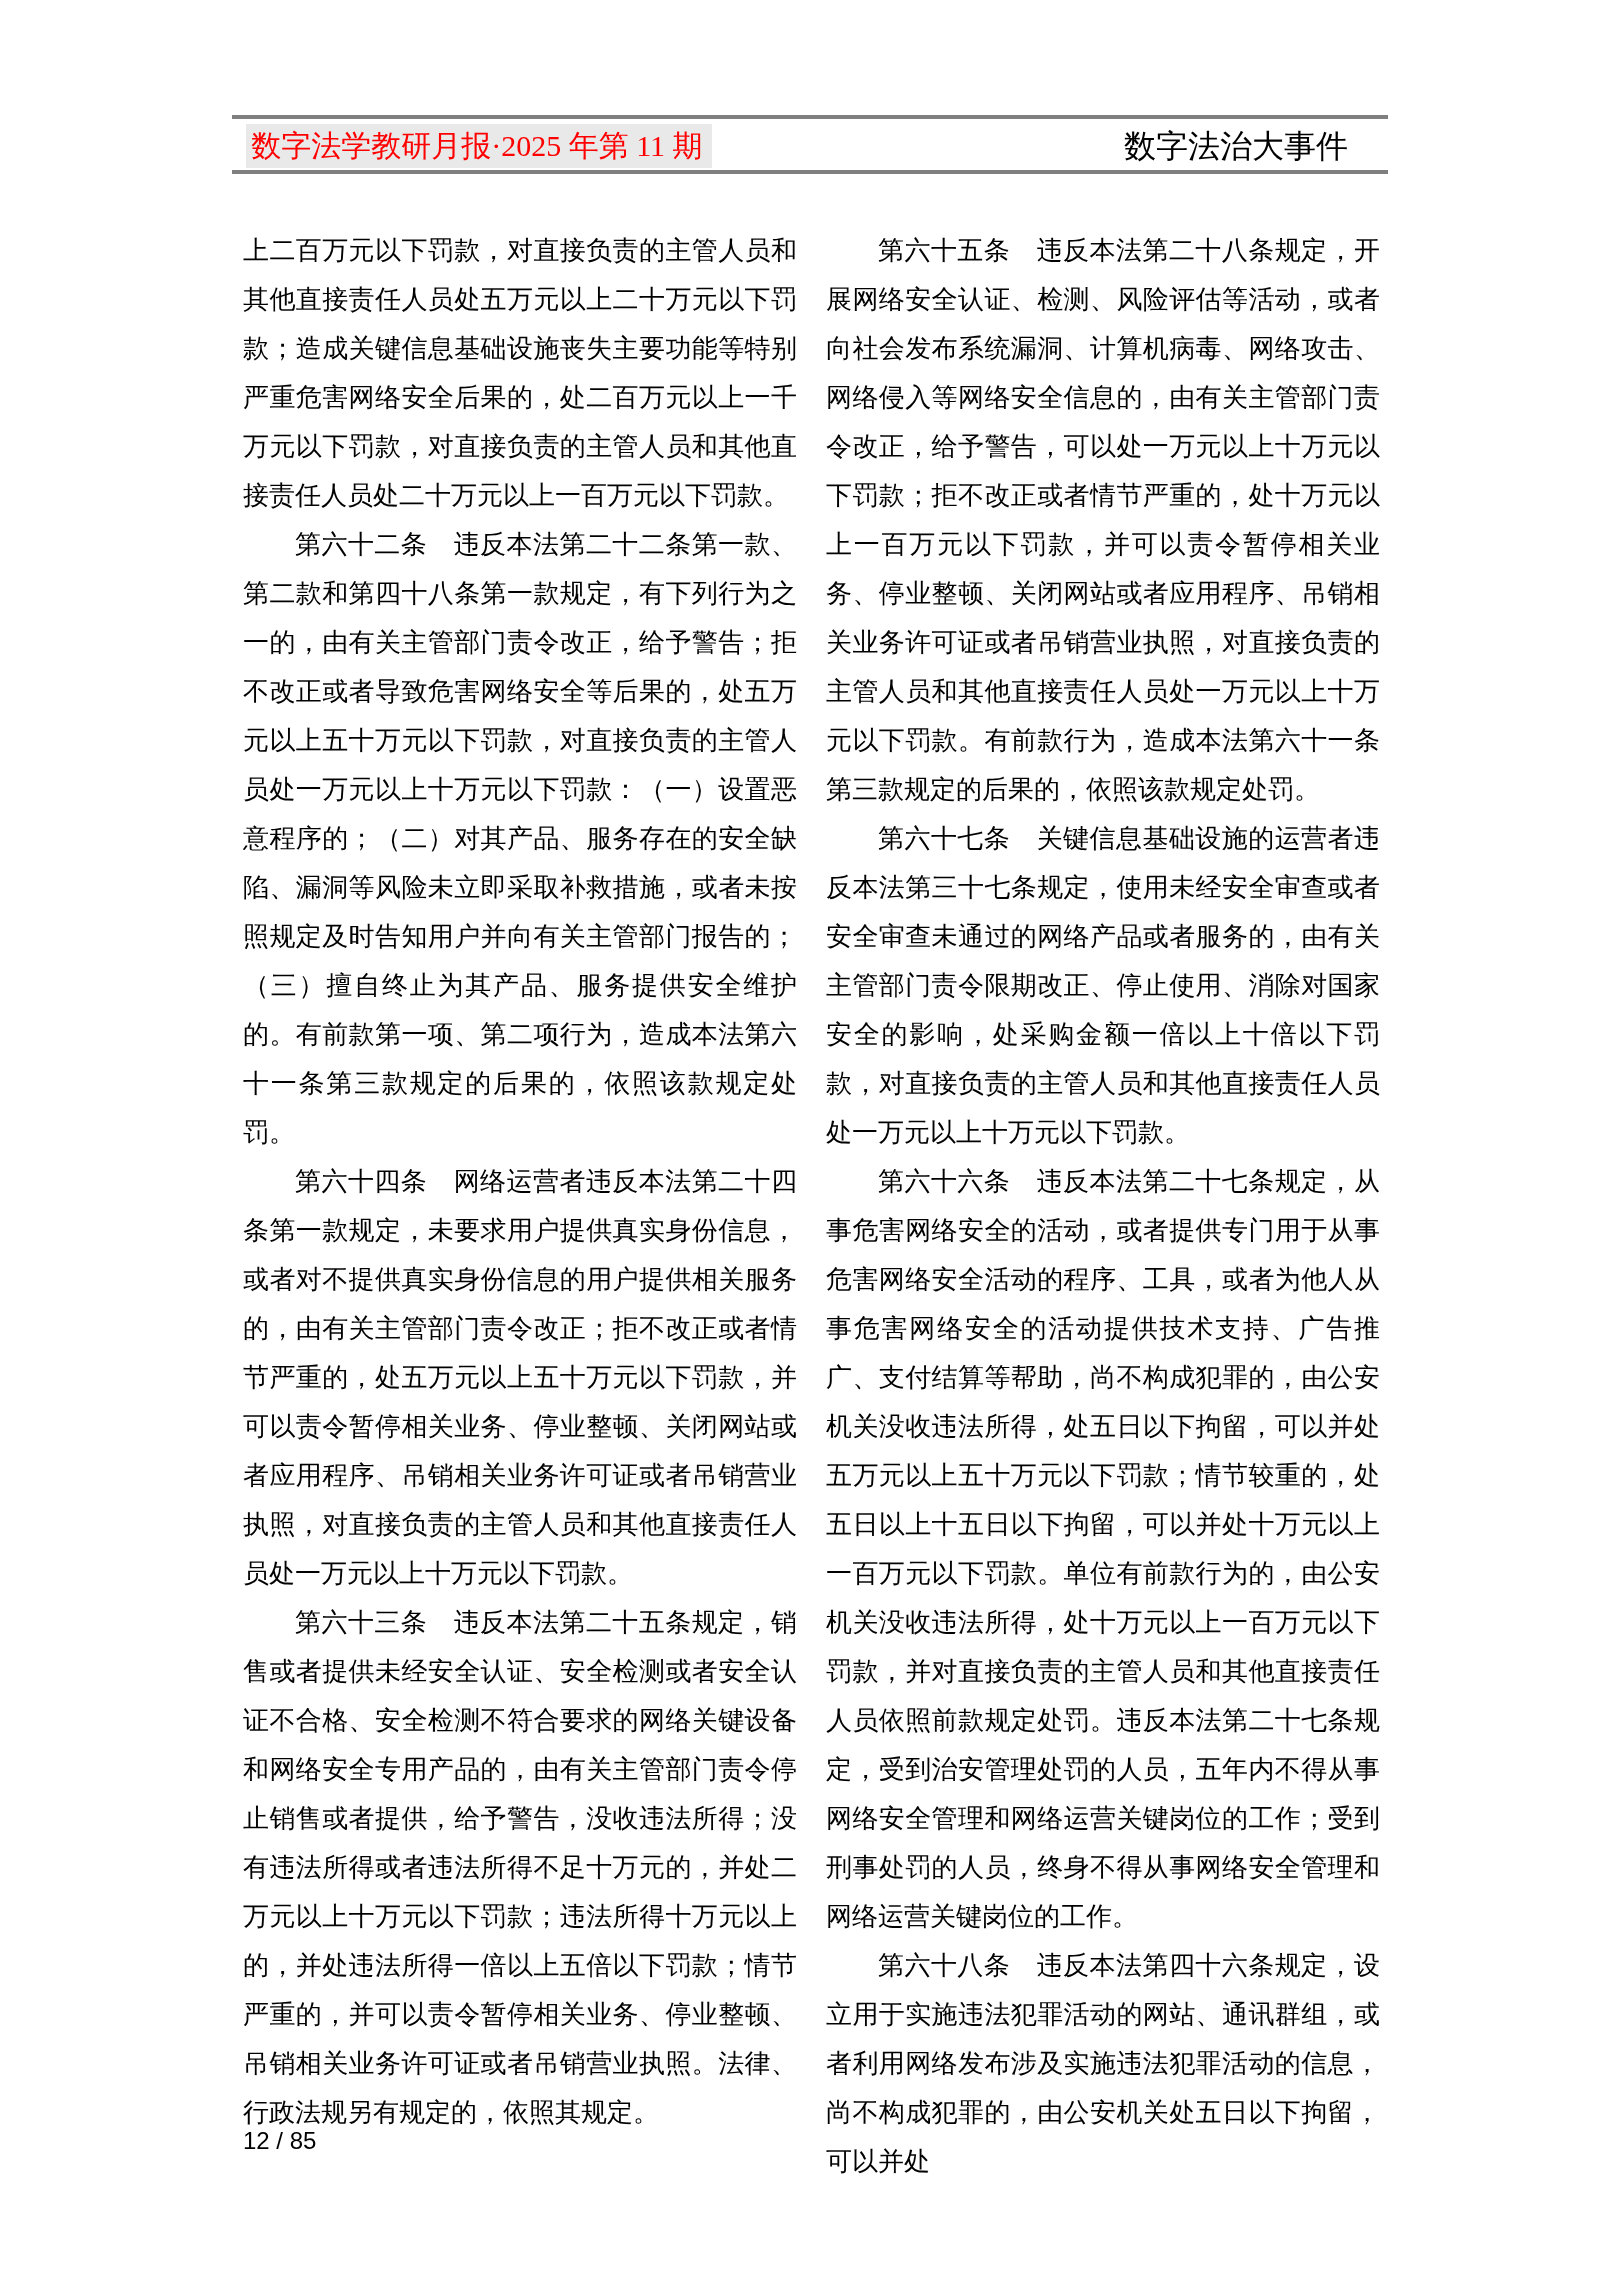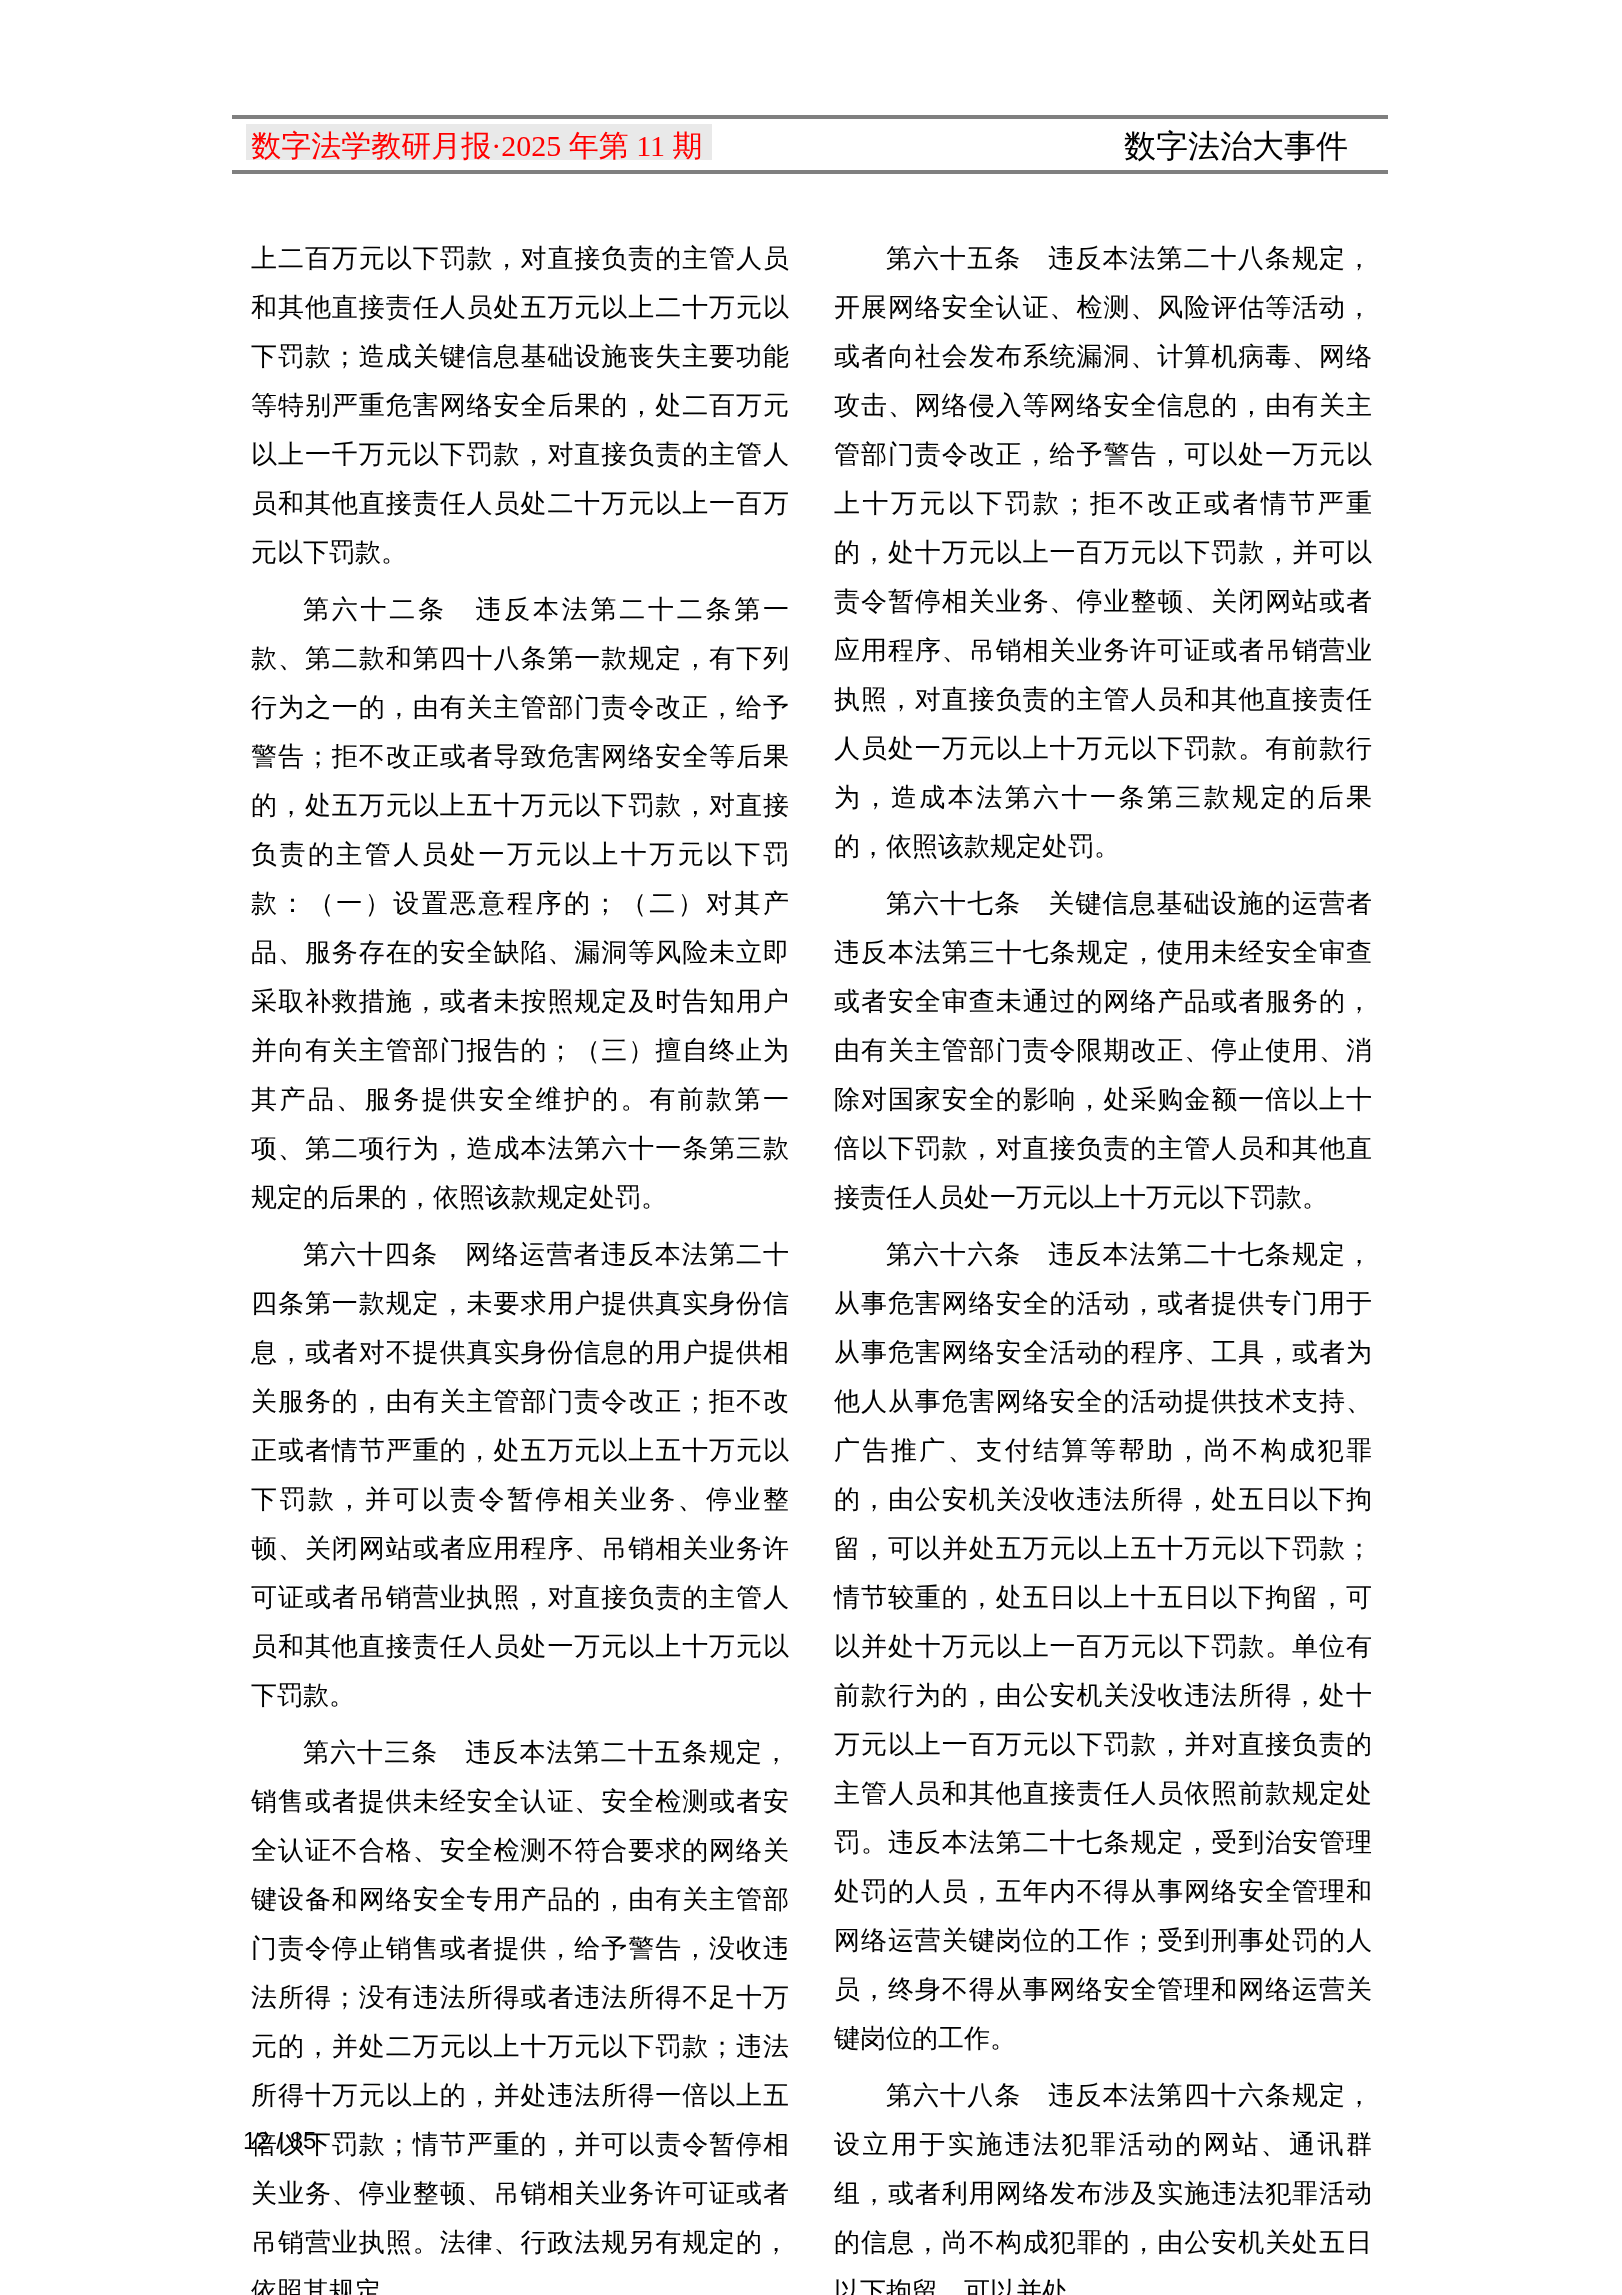--- a/index.html
+++ b/index.html
@@ -11,21 +11,21 @@
     color:var(--ink,#000);
   }
   .rule{
     position:absolute;left:232px;width:1156px;height:3.9px;
     background:var(--rule,#7f7f7f);
   }
   .rule-top{top:115px;}
   .rule-bottom{top:170px;}
   .left-title{
     position:absolute;left:246px;top:124px;
-    height:36px;line-height:44px;
+    height:44px;line-height:44px;
     padding:0 9.2px 0 5.2px;
     background:var(--hl,#e9e9e9);
     color:var(--accent,#ff0000);
     font-size:30px;
     white-space:nowrap;
   }
   .right-title{
     position:absolute;right:275px;top:124px;
     height:44px;line-height:44px;
     font-size:32px;
@@ -33,21 +33,21 @@
     white-space:nowrap;
   }
   .col{
     position:absolute;top:226px;width:554px;
     font-size:26px;line-height:49px;
     text-align:justify;
     color:var(--ink,#000);
   }
   .col-left{left:243px;}
   .col-right{left:826px;}
-  .col p{margin:8px;padding:0;text-indent:2em;}
+  .col p{margin:0;padding:0;text-indent:2em;}
   .col p.no-indent{text-indent:0;}
   .page-number{
     position:absolute;left:243px;top:2125px;
     font-size:24px;line-height:31px;
     font-family:"Liberation Sans","DejaVu Sans",sans-serif;
     color:var(--ink,#000);
     white-space:nowrap;
   }
 </style>
 </head>

